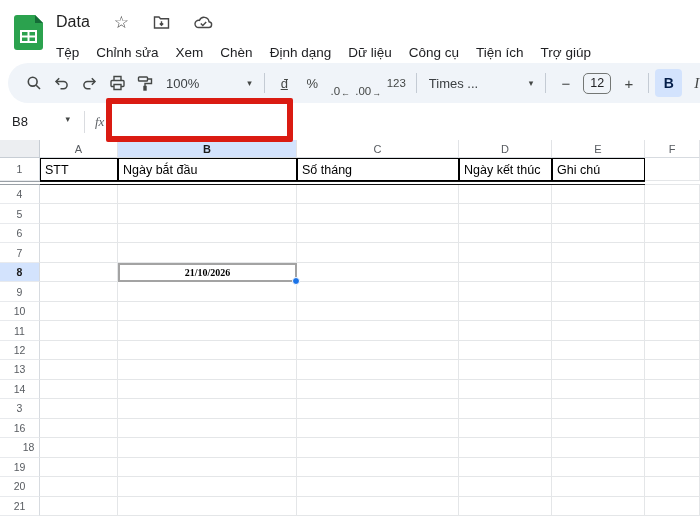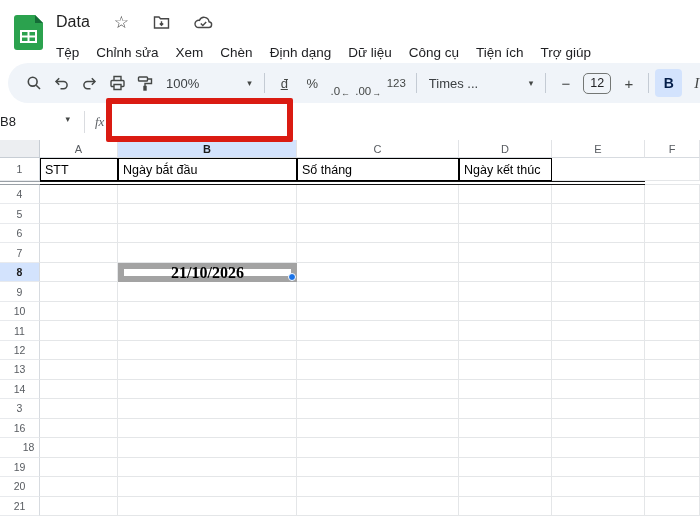--- a/index.html
+++ b/index.html
@@ -45,21 +45,21 @@
   .bold-btn { background:#d3e3fd; color:#041e49; font-weight:700; font-size:14px; }
   .italic-btn { font-family:"Liberation Serif", serif; font-style:italic; font-size:15px; }
   .strike-btn span { text-decoration:line-through; font-size:13.5px; }
   .color-btn { flex-direction:column; gap:1px; font-weight:700; font-size:13px; }
   .color-btn .bar { width:14px; height:3px; background:#3b3b3b; }
   
   .formula-bar {
     position:absolute; top:103px; left:0; right:0; height:37px; background:#fff;
     display:flex; align-items:center;
   }
-  .name-box { width:78px; display:flex; align-items:flex-start; justify-content:space-between; font-size:13px; color:#202124; }
+  .name-box { width:78px; padding-left:12px; display:flex; align-items:flex-start; justify-content:space-between; font-size:13px; color:#202124; }
   .name-box .caret { margin-right:8px; }
   .fb-div { width:1px; height:22px; background:#dadce0; margin:0 4px 0 6px; }
   .fx { font-family:"Liberation Serif", serif; font-style:italic; color:#5f6368; font-size:13px; margin:0 9px 0 6px; }
   .formula { font-family:"DejaVu Sans Mono", monospace; font-size:12.5px; color:#202124; white-space:pre; }
   .formula .arg { color:#1967d2; }
   
   .red-box {
     position:absolute; left:106px; top:98px; width:187px; height:44px;
     border:6px solid #da1b12; border-radius:2px; z-index:60; pointer-events:none;
   }
@@ -77,22 +77,22 @@
     display:flex; align-items:center; justify-content:center; flex:0 0 auto;
     color:#575b60; font-size:10.5px; background:#fff;
     border-right:1px solid #d7dbe0; border-bottom:1px solid #e8eaed;
   }
   .cell { background:#fff; border-right:1px solid #e4e6e8; border-bottom:1px solid #e4e6e8; flex:0 0 auto; }
   .hdrcell {
     border:1px solid #000; display:flex; align-items:center; padding-left:4px;
     font-size:12.5px; color:#000;
   }
   .selcell {
-    position:relative; border:6px solid #a3a3a3; display:flex; align-items:center; justify-content:center;
-    font-family:"Liberation Serif", serif; font-weight:700; font-size:16px; color:#000; z-index:5;
+    position:relative; border:2px solid #a3a3a3; display:flex; align-items:center; justify-content:center;
+    font-family:"Liberation Serif", serif; font-weight:700; font-size:10px; color:#000; z-index:5;
   }
   .fill-handle {
     position:absolute; right:-5px; bottom:-5px; width:8px; height:8px;
     background:#1a73e8; border:1px solid #fff; border-radius:50%;
   }
   .hdiv { display:flex; }
   .hdiv .seg { flex:0 0 auto; }
 </style>
 </head>
 <body>
@@ -230,20 +230,21 @@
         <div class="colhdr" style="width: 93px;">D</div>
         <div class="colhdr" style="width: 93px;">E</div>
         <div class="colhdr last" style="width: 55px; flex: 1 0 auto;">F</div>
       </div>
       <div class="grid-row" style="height: 23px;">
         <div class="rowhdr" style="width: 40px;">1</div>
         <div class="cell hdrcell" style="width: 78px;">STT</div>
         <div class="cell hdrcell" style="width: 179px;">Ngày bắt đầu</div>
         <div class="cell hdrcell" style="width: 162px;">Số tháng</div>
         <div class="cell hdrcell" style="width: 93px;">Ngày kết thúc</div>
+        <div class="cell hdrcell" style="width: 93px;">Ghi chú</div>
         <div class="cell" style="width: 55px; flex: 1 0 auto;"></div>
       </div>
       <div class="hdiv" style="height: 4px;">
         <div class="seg" style="width: 40px; background: linear-gradient(rgb(154, 160, 166) 0px, rgb(154, 160, 166) 1px, rgb(255, 255, 255) 1px, rgb(255, 255, 255) 3px, rgb(154, 160, 166) 3px, rgb(154, 160, 166) 4px);"></div>
         <div class="seg" style="width: 605px; background: linear-gradient(rgb(17, 17, 17) 0px, rgb(17, 17, 17) 1px, rgb(255, 255, 255) 1px, rgb(255, 255, 255) 3px, rgb(17, 17, 17) 3px, rgb(17, 17, 17) 4px);"></div>
         <div class="seg" style="flex: 1 0 auto; background: linear-gradient(rgb(255, 255, 255) 0px, rgb(255, 255, 255) 3px, rgb(228, 230, 232) 3px, rgb(228, 230, 232) 4px);"></div>
       </div>
       <div class="grid-row" style="height: 19.47px;">
         <div class="rowhdr" style="width: 40px;">4</div>
         <div class="cell" style="width: 78px;"></div>

